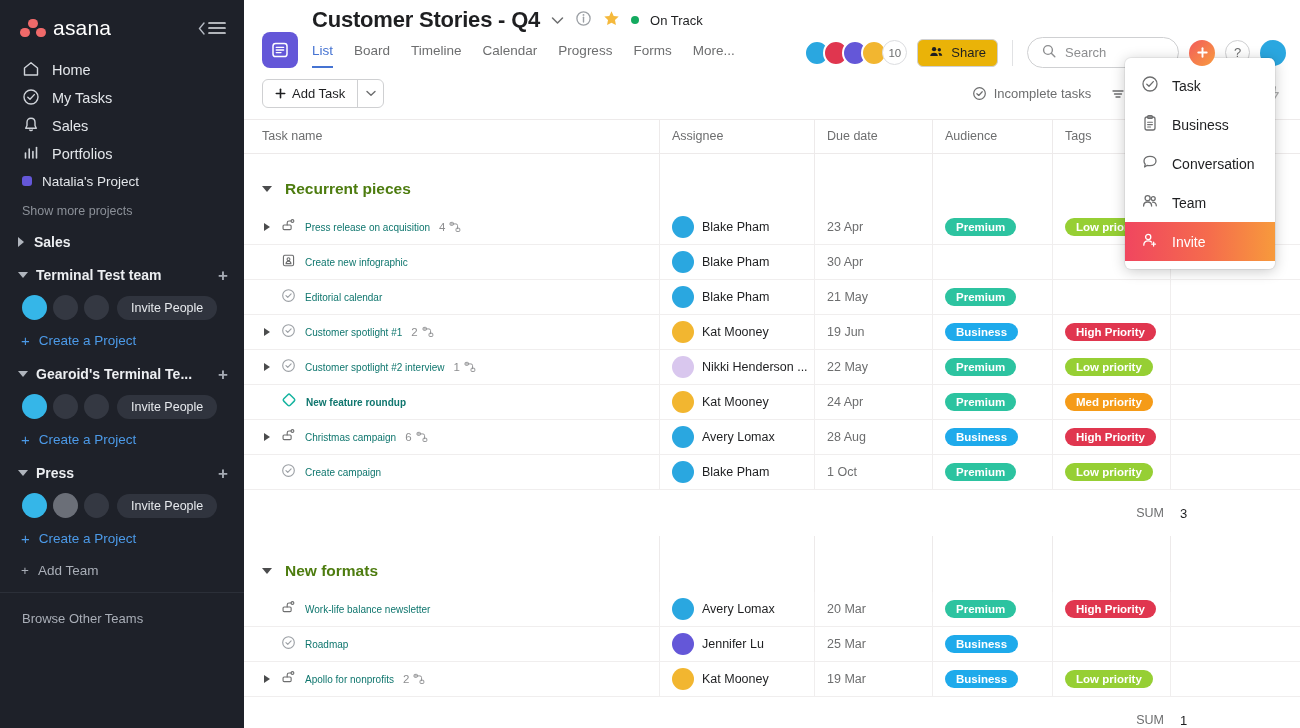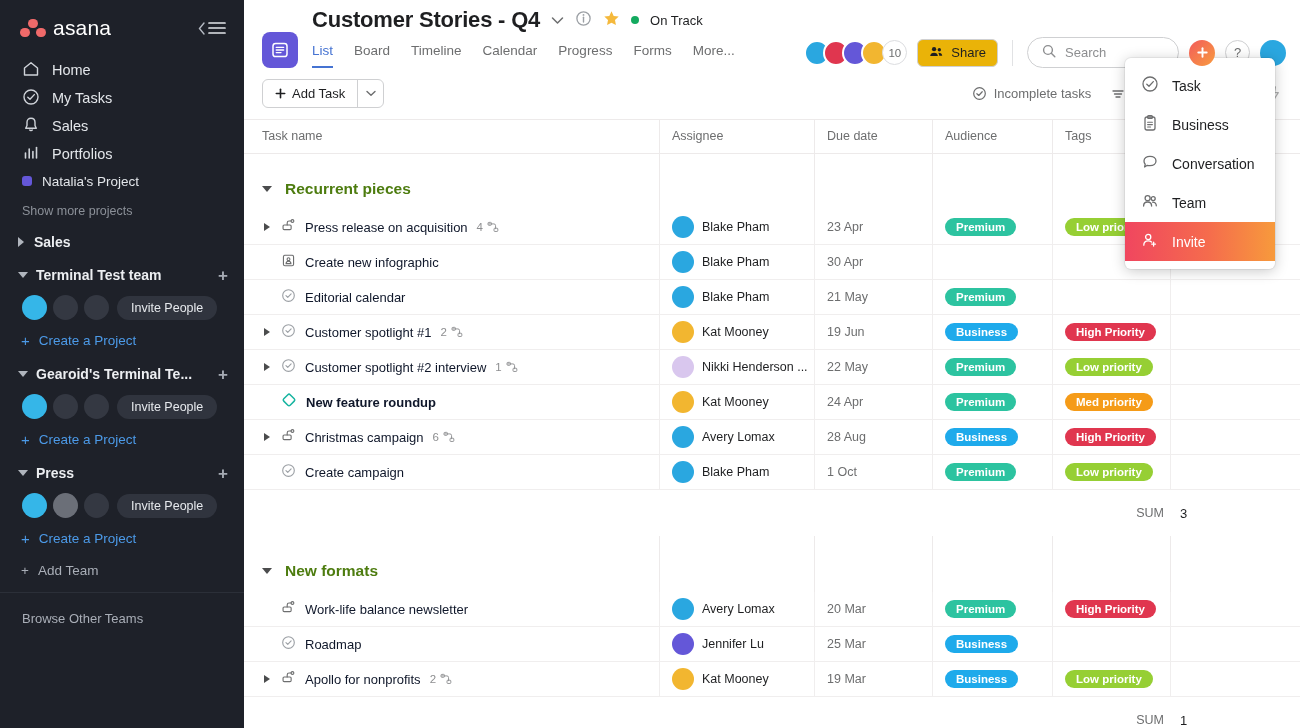--- a/index.html
+++ b/index.html
@@ -151,21 +151,21 @@
   .sec-title { font-size: 15.5px; font-weight: 700; color: #4d7c0f; }
   .sec-rest { flex: 1; display: flex; height: 56px; }
   .sec-rest .cell { border-left: 1px solid #edeaea; height: 56px; }
 
   .row { display: flex; height: 35px; border-bottom: 1px solid #f0eeee; align-items: center; }
   .cell { height: 35px; display: flex; align-items: center; border-left: 1px solid #f0eeee; padding-left: 12px; }
   .cell.first { border-left: none; padding-left: 18px; }
   .rowname { display: flex; align-items: center; gap: 9px; width: 415px; flex: 0 0 415px; padding-left: 18px; height: 35px; }
   .exp { width: 10px; flex: 0 0 10px; display: flex; align-items: center; justify-content: center; cursor: pointer; }
   .tri { width: 0; height: 0; border-top: 4.5px solid transparent; border-bottom: 4.5px solid transparent; border-left: 6px solid #4b4c4d; }
-  .tname { font-size: 13px; color: #0f172a; white-space: nowrap; }
+  .tname { font-size: 10px; color: #0f766e; white-space: nowrap; }
   .tname.bold { font-weight: 700; }
   .subcount { font-size: 11.5px; color: #8d8e90; display: flex; align-items: center; gap: 4px; }
   .assn { display: flex; align-items: center; gap: 8px; }
   .assn-av { width: 22px; height: 22px; border-radius: 50%; overflow: hidden; flex: 0 0 22px; position: relative; }
   .assn-name { font-size: 12.5px; color: #1e1f21; white-space: nowrap; overflow: hidden; text-overflow: ellipsis; max-width: 108px; }
   .due { font-size: 12.5px; color: #6d6e6f; }
   .pill { font-size: 11.5px; color: #fff; border-radius: 11px; padding: 3px 11px; font-weight: 700; white-space: nowrap; }
 
   .sumrow { display: flex; height: 46px; align-items: center; }
   .sumrow .cell { border-left: 1px solid #f0eeee; height: 46px; }

